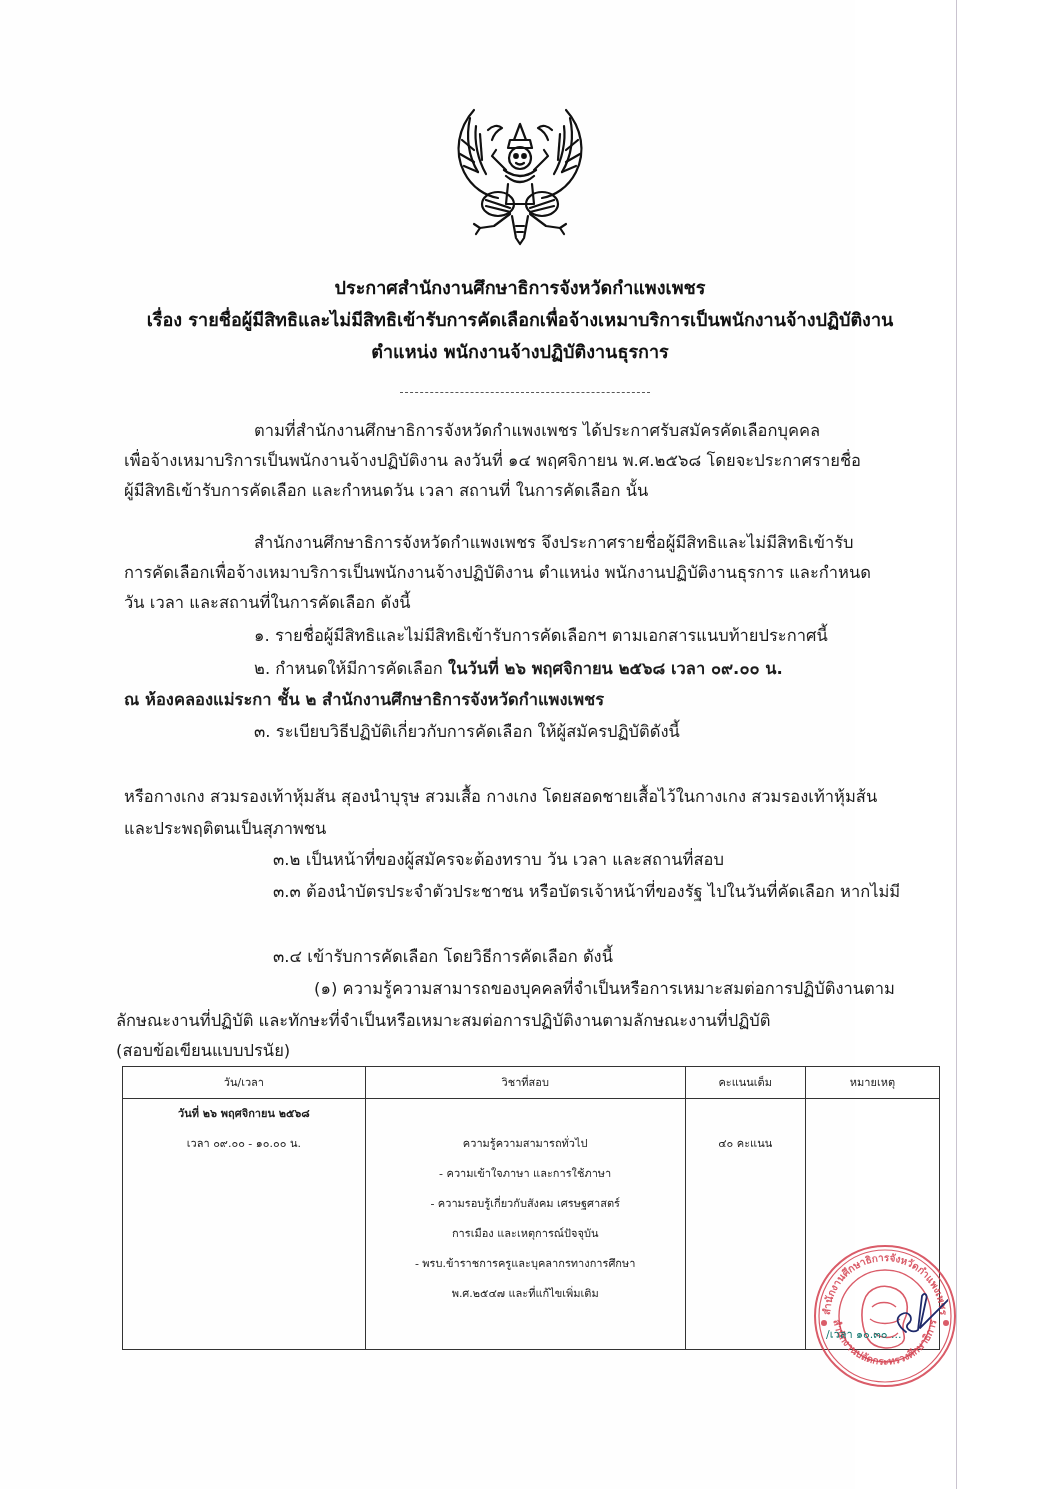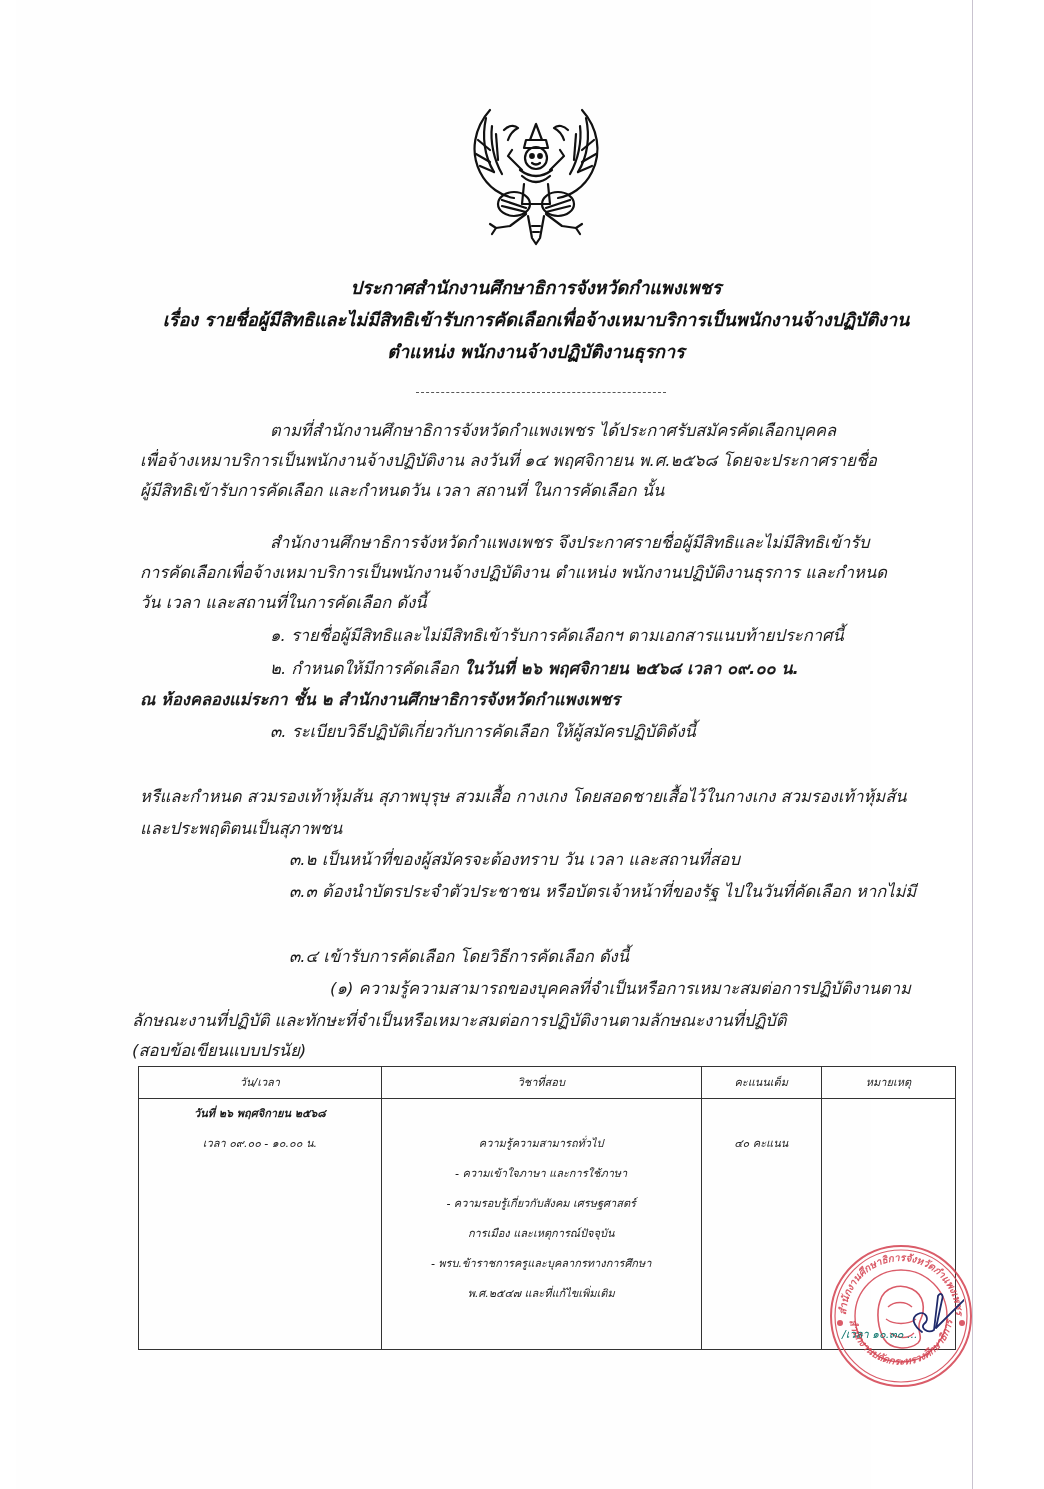--- a/index.html
+++ b/index.html
@@ -10,25 +10,24 @@
     body {
       width: 1044px;
       height: 1489px;
       position: relative;
       overflow: hidden;
       font-family: "DejaVu Sans", "Liberation Sans", sans-serif;
       color: #1a1a1a;
     }
     .page {
       position: absolute;
-      left: 16px; top: 0;
+      left: 0; top: 0;
       width: 855px;
       height: 1489px;
       background: #fefefe;
-      font-style: italic;
     }
     .right-edge-line {
       position: absolute;
       left: 956px;
       top: 0;
       width: 1px;
       height: 1489px;
       background: #c9c3cf;
     }
     .garuda {
@@ -189,21 +188,21 @@
 
   <div class="abs" style="left:254px; top:621px;">๑. รายชื่อผู้มีสิทธิและไม่มีสิทธิเข้ารับการคัดเลือกฯ ตามเอกสารแนบท้ายประกาศนี้</div>
 
   <div class="abs" style="left:254px; top:654px;">
     <span>๒. กำหนดให้มีการคัดเลือก </span><span class="bold">ในวันที่ ๒๖ พฤศจิกายน ๒๕๖๘ เวลา ๐๙.๐๐ น.</span>
   </div>
   <div class="abs bold" style="left:124px; top:685px;">ณ ห้องคลองแม่ระกา ชั้น ๒  สำนักงานศึกษาธิการจังหวัดกำแพงเพชร</div>
 
   <div class="abs" style="left:254px; top:717px;">๓. ระเบียบวิธีปฏิบัติเกี่ยวกับการคัดเลือก ให้ผู้สมัครปฏิบัติดังนี้</div>
 
-  <div class="abs" style="left:124px; top:782px;">หรืและกำหนด สวมรองเท้าหุ้มส้น สุภาพบุรุษ สวมเสื้อ กางเกง โดยสอดชายเสื้อไว้ในกางเกง สวมรองเท้าหุ้มส้น</div>
+  <div class="abs" style="left:124px; top:782px;">หรือกางเกง สวมรองเท้าหุ้มส้น สุองนำบุรุษ สวมเสื้อ กางเกง โดยสอดชายเสื้อไว้ในกางเกง สวมรองเท้าหุ้มส้น</div>
   <div class="abs" style="left:124px; top:814px;">และประพฤติตนเป็นสุภาพชน</div>
 
   <div class="abs" style="left:273px; top:845px;">๓.๒ เป็นหน้าที่ของผู้สมัครจะต้องทราบ วัน เวลา และสถานที่สอบ</div>
 
   <div class="abs" style="left:273px; top:877px;">๓.๓ ต้องนำบัตรประจำตัวประชาชน หรือบัตรเจ้าหน้าที่ของรัฐ ไปในวันที่คัดเลือก หากไม่มี</div>
 
   <div class="abs" style="left:273px; top:942px;">๓.๔ เข้ารับการคัดเลือก โดยวิธีการคัดเลือก ดังนี้</div>
 
   <div class="abs" style="left:314px; top:974px;">(๑) ความรู้ความสามารถของบุคคลที่จำเป็นหรือการเหมาะสมต่อการปฏิบัติงานตาม</div>
   <div class="abs" style="left:116px; top:1006px;">ลักษณะงานที่ปฏิบัติ และทักษะที่จำเป็นหรือเหมาะสมต่อการปฏิบัติงานตามลักษณะงานที่ปฏิบัติ</div>

